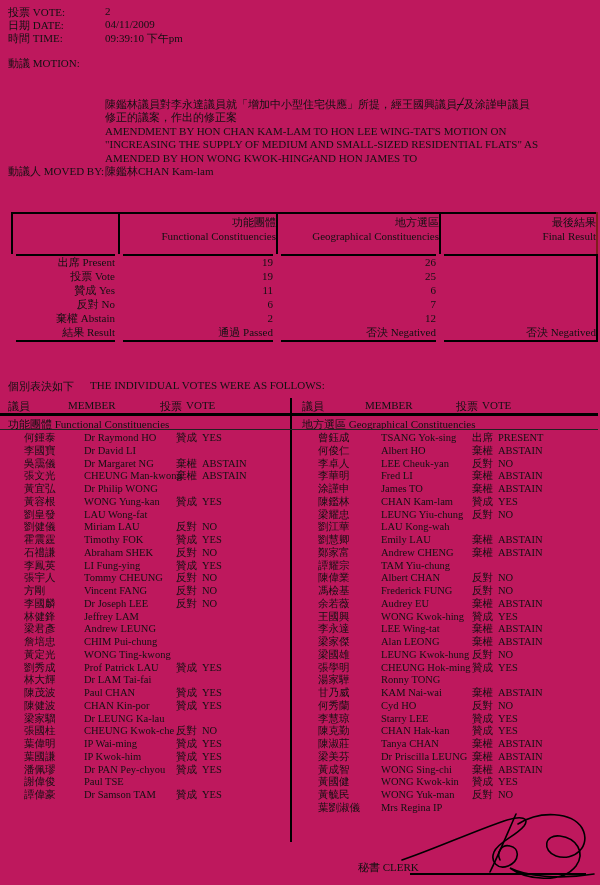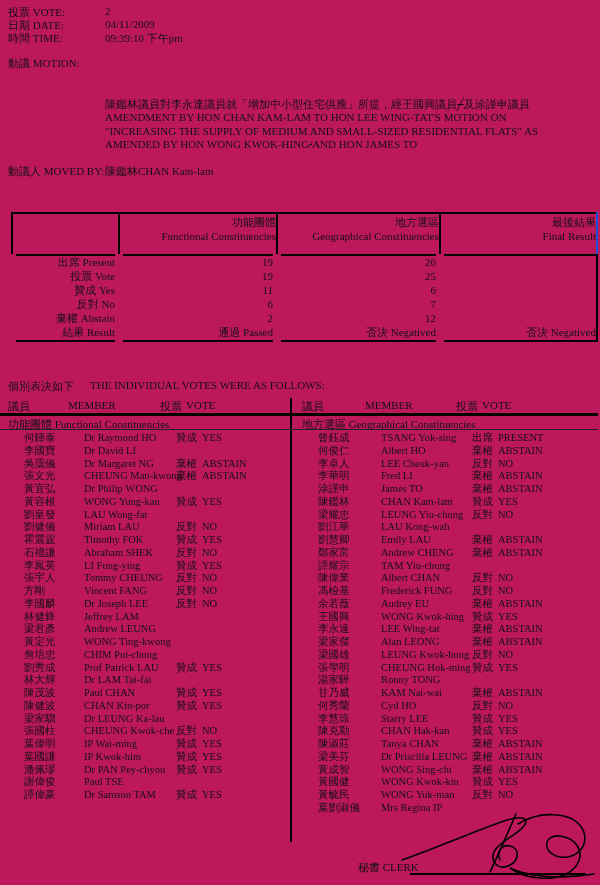--- a/index.html
+++ b/index.html
@@ -7,21 +7,21 @@
         font-family:"Liberation Serif","DejaVu Serif",serif;font-size:11px;overflow:hidden;}
   .abs{position:absolute;white-space:nowrap;}
   .struck{text-decoration:line-through;}
   
   #motion-block{position:absolute;left:105px;top:54px;width:492px;line-height:13.4px;margin-top:44px;}
   
   #summary-table{position:absolute;left:8px;top:212px;border-collapse:collapse;table-layout:fixed;}
   #summary-table th,#summary-table td{border:0;padding:0 0 0 4px;text-align:right;
         font-weight:normal;vertical-align:top;line-height:13.5px;}
   #summary-table th{border-left:2px solid #000;border-top:2px solid #000;border-bottom:2px solid #000;height:38px;padding-top:2px;}
-  #summary-table th:last-child{border-right:2px solid #1d4ed8;}
+  #summary-table th:last-child{border-right:2px solid #7f1d1d;}
   #summary-table td{border-left:8px solid #be185d;height:14px;}
   #summary-table td:last-child{border-right:2px solid #000;}
   #summary-table tbody tr:last-child td{border-bottom:2px solid #000;}
   #summary-table td.indent{padding-left:34px;}
   
   .rule-thick{position:absolute;left:0;top:413px;width:598px;height:2.5px;background:#000;}
   .rule-thin{position:absolute;height:1px;background:#222;}
   #divider{position:absolute;left:290px;top:398px;width:1.5px;height:444px;background:#000;}
   .memcol{position:absolute;top:432px;font-size:10.5px;margin-left:16px;}
   #memcol-left{left:0;width:290px;}
@@ -44,20 +44,21 @@
   <div class="abs" style="left:8px;top:5px">投票 VOTE:</div>
   <div class="abs" style="left:105px;top:5px">2</div>
   <div class="abs" style="left:8px;top:18px">日期 DATE:</div>
   <div class="abs" style="left:105px;top:18px">04/11/2009</div>
   <div class="abs" style="left:8px;top:31px">時間 TIME:</div>
   <div class="abs" style="left:105px;top:31px">09:39:10 下午pm</div>
 
   <div class="abs" style="left:8px;top:56px">動議 MOTION:</div>
   <div id="motion-block">
     <div><span>陳鑑林議員對李永達議員就「增加中小型住宅供應」所提，經王國興議員</span><span class="struck">╱</span><span>及涂謹申議員</span></div>
+    <div>修正的議案，作出的修正案</div>
     <div>AMENDMENT BY HON CHAN KAM-LAM TO HON LEE WING-TAT'S MOTION ON</div>
     <div>"INCREASING THE SUPPLY OF MEDIUM AND SMALL-SIZED RESIDENTIAL FLATS" AS</div>
     <div><span>AMENDED BY HON WONG KWOK-HING</span><span class="struck">/</span><span>AND HON JAMES TO</span></div>
   </div>
 
   <div class="abs" style="left:8px;top:164px">動議人 MOVED BY:</div>
   <div class="abs" style="left:105px;top:164px">陳鑑林CHAN Kam-lam</div>
 
   <table id="summary-table">
     <colgroup>
@@ -234,28 +235,28 @@
         <span class="vzh"></span>
         <span class="ven"></span>
       </div>
       <div class="mrow">
         <span class="zh">梁君彥</span>
         <span class="en">Andrew LEUNG</span>
         <span class="vzh"></span>
         <span class="ven"></span>
       </div>
       <div class="mrow">
+        <span class="zh">詹培忠</span>
+        <span class="en">CHIM Pui-chung</span>
+        <span class="vzh"></span>
+        <span class="ven"></span>
+      </div>
+      <div class="mrow">
         <span class="zh">黃定光</span>
         <span class="en">WONG Ting-kwong</span>
-        <span class="vzh"></span>
-        <span class="ven"></span>
-      </div>
-      <div class="mrow">
-        <span class="zh">詹培忠</span>
-        <span class="en">CHIM Pui-chung</span>
         <span class="vzh"></span>
         <span class="ven"></span>
       </div>
       <div class="mrow">
         <span class="zh">劉秀成</span>
         <span class="en">Prof Patrick LAU</span>
         <span class="vzh">贊成</span>
         <span class="ven">YES</span>
       </div>
       <div class="mrow">

